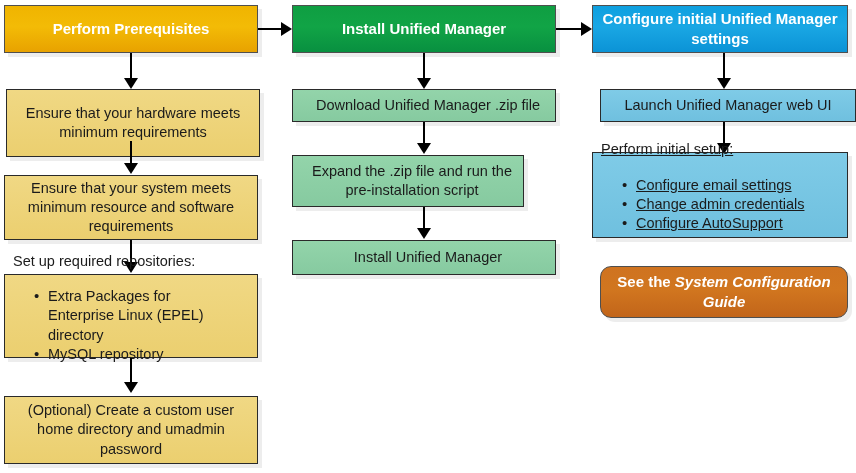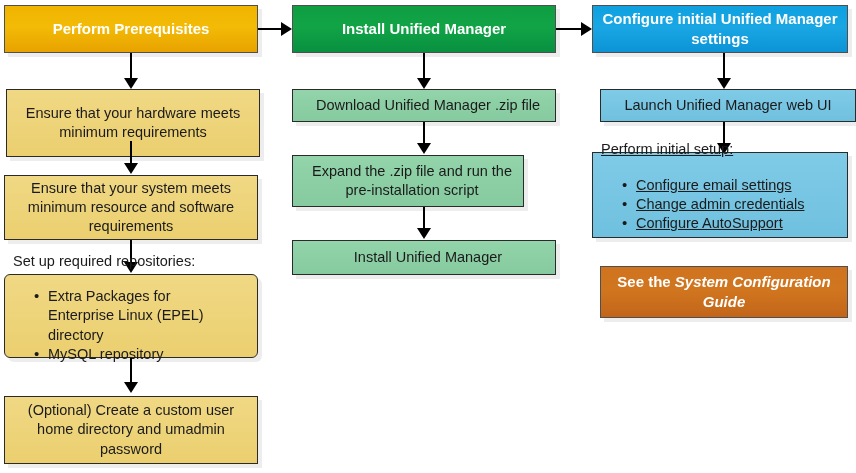--- a/index.html
+++ b/index.html
@@ -48,20 +48,21 @@
   }
   .hdr-green {
     background: linear-gradient(to bottom, #0f9e42 0%, #11a446 45%, #089040 100%);
   }
   .hdr-blue {
     background: linear-gradient(to bottom, #0ea0e0 0%, #1aa7e4 45%, #0b93d6 100%);
   }
   .hdr-orange {
     background: linear-gradient(to bottom, #cf7320 0%, #d1761f 45%, #c2651a 100%);
     font-style: normal;
+    border-radius: 11px;
   }
   .hdr-orange .em { font-style: italic; }
   .body-gold  { background: #ecd078; background: linear-gradient(to bottom,#f0d884 0%, #ebcf6f 100%); }
   .body-green { background: #8ccfa4; background: linear-gradient(to bottom,#93d4aa 0%, #86caa0 100%); padding-left: 16px; }
   .body-blue  { background: #77c6e3; background: linear-gradient(to bottom,#7fcbe7 0%, #6fc0df 100%); }
 
   
   .node ul {
     margin: 16px;
     padding: 0 0 0 17px;
@@ -125,21 +126,21 @@
   <div class="vline" style="left:130px; top:141px; height:30px;"></div>
   <div class="arrow-down" style="left:124px; top:163px;"></div>
 
   <div class="node body-gold center" style="left:4px; top:175px; width:254px; height:65px;">
     <div>Ensure that your system meets minimum resource and software requirements</div>
   </div>
 
   <div class="vline" style="left:130px; top:240px; height:30px;"></div>
   <div class="arrow-down" style="left:124px; top:262px;"></div>
 
-  <div class="node body-gold left" style="left:4px; top:274px; width:254px; height:84px;border-radius:6px;">
+  <div class="node body-gold left" style="left:4px; top:274px; width:254px; height:84px;">
     <div class="lead">Set up required repositories:</div>
     <ul>
       <li>Extra Packages for Enterprise Linux (EPEL) directory</li>
       <li>MySQL repository</li>
     </ul>
   </div>
 
   <div class="vline" style="left:130px; top:358px; height:30px;"></div>
   <div class="arrow-down" style="left:124px; top:382px;"></div>
 

